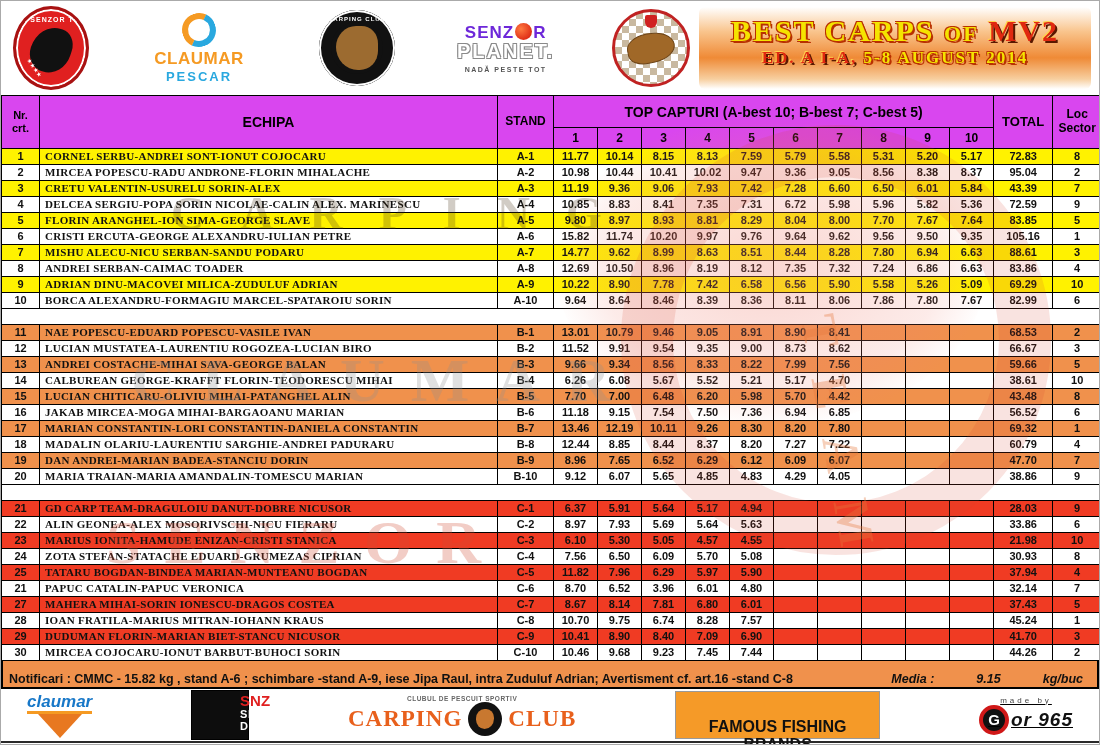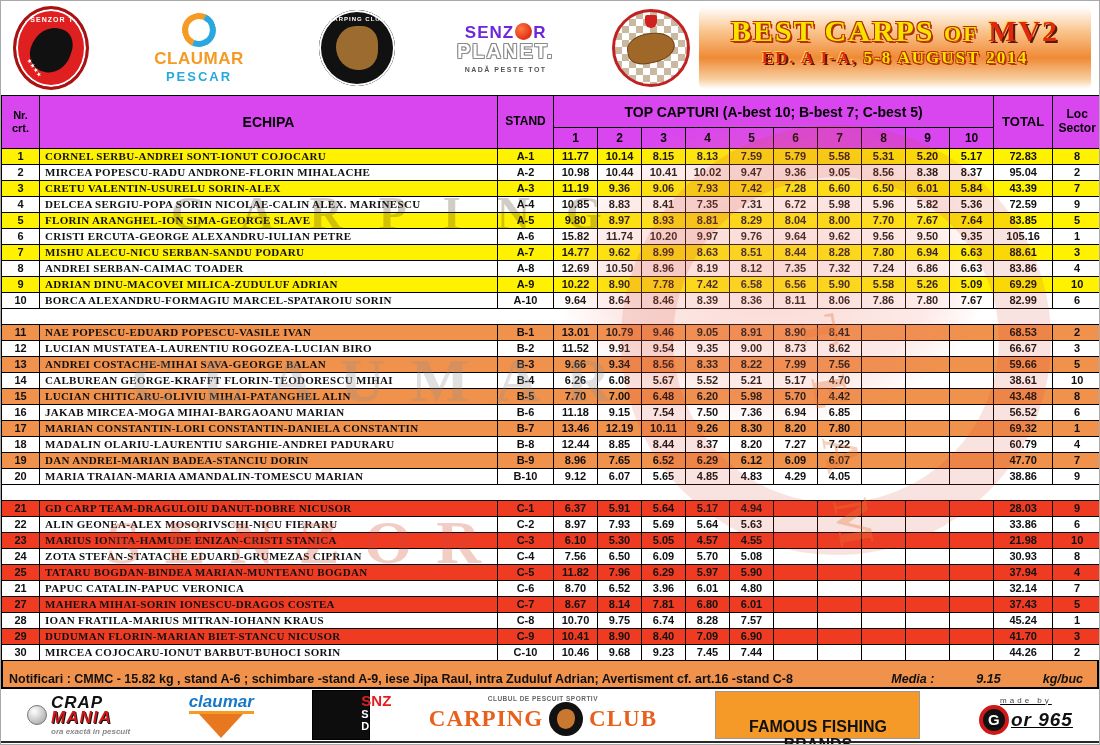--- a/index.html
+++ b/index.html
@@ -739,28 +739,20 @@
   <div id="note-row">
     <span id="note-left">Notificari : CMMC -  15.82 kg , stand A-6 ; schimbare -stand A-9, iese Jipa Raul, intra Zuduluf Adrian; Avertisment cf. art.16 -stand C-8</span>
     <span id="note-media">
       <span>Media :</span>
       <span>9.15</span>
       <span>kg/buc</span>
     </span>
   </div>
 
   <div id="footer-logos">
-    <div class="cm-wrap">
-      <span class="cm-ball"></span>
-      <span class="cm-txt">
-        <div class="cm-l1">CRAP</div>
-        <div class="cm-l2">MANIA</div>
-        <div class="cm-tag">ora exactă in pescuit</div>
-      </span>
-    </div>
     <div class="clf-wrap">
       <span class="clf-name">claumar</span>
       <div class="clf-tri"></div>
     </div>
     <div class="snz-box">
       <div class="snz-l1">SNZ</div>
       <div class="snz-l2">SENZOR</div>
       <div class="snz-l3">DESIGN</div>
     </div>
     <div class="ccf-wrap">

